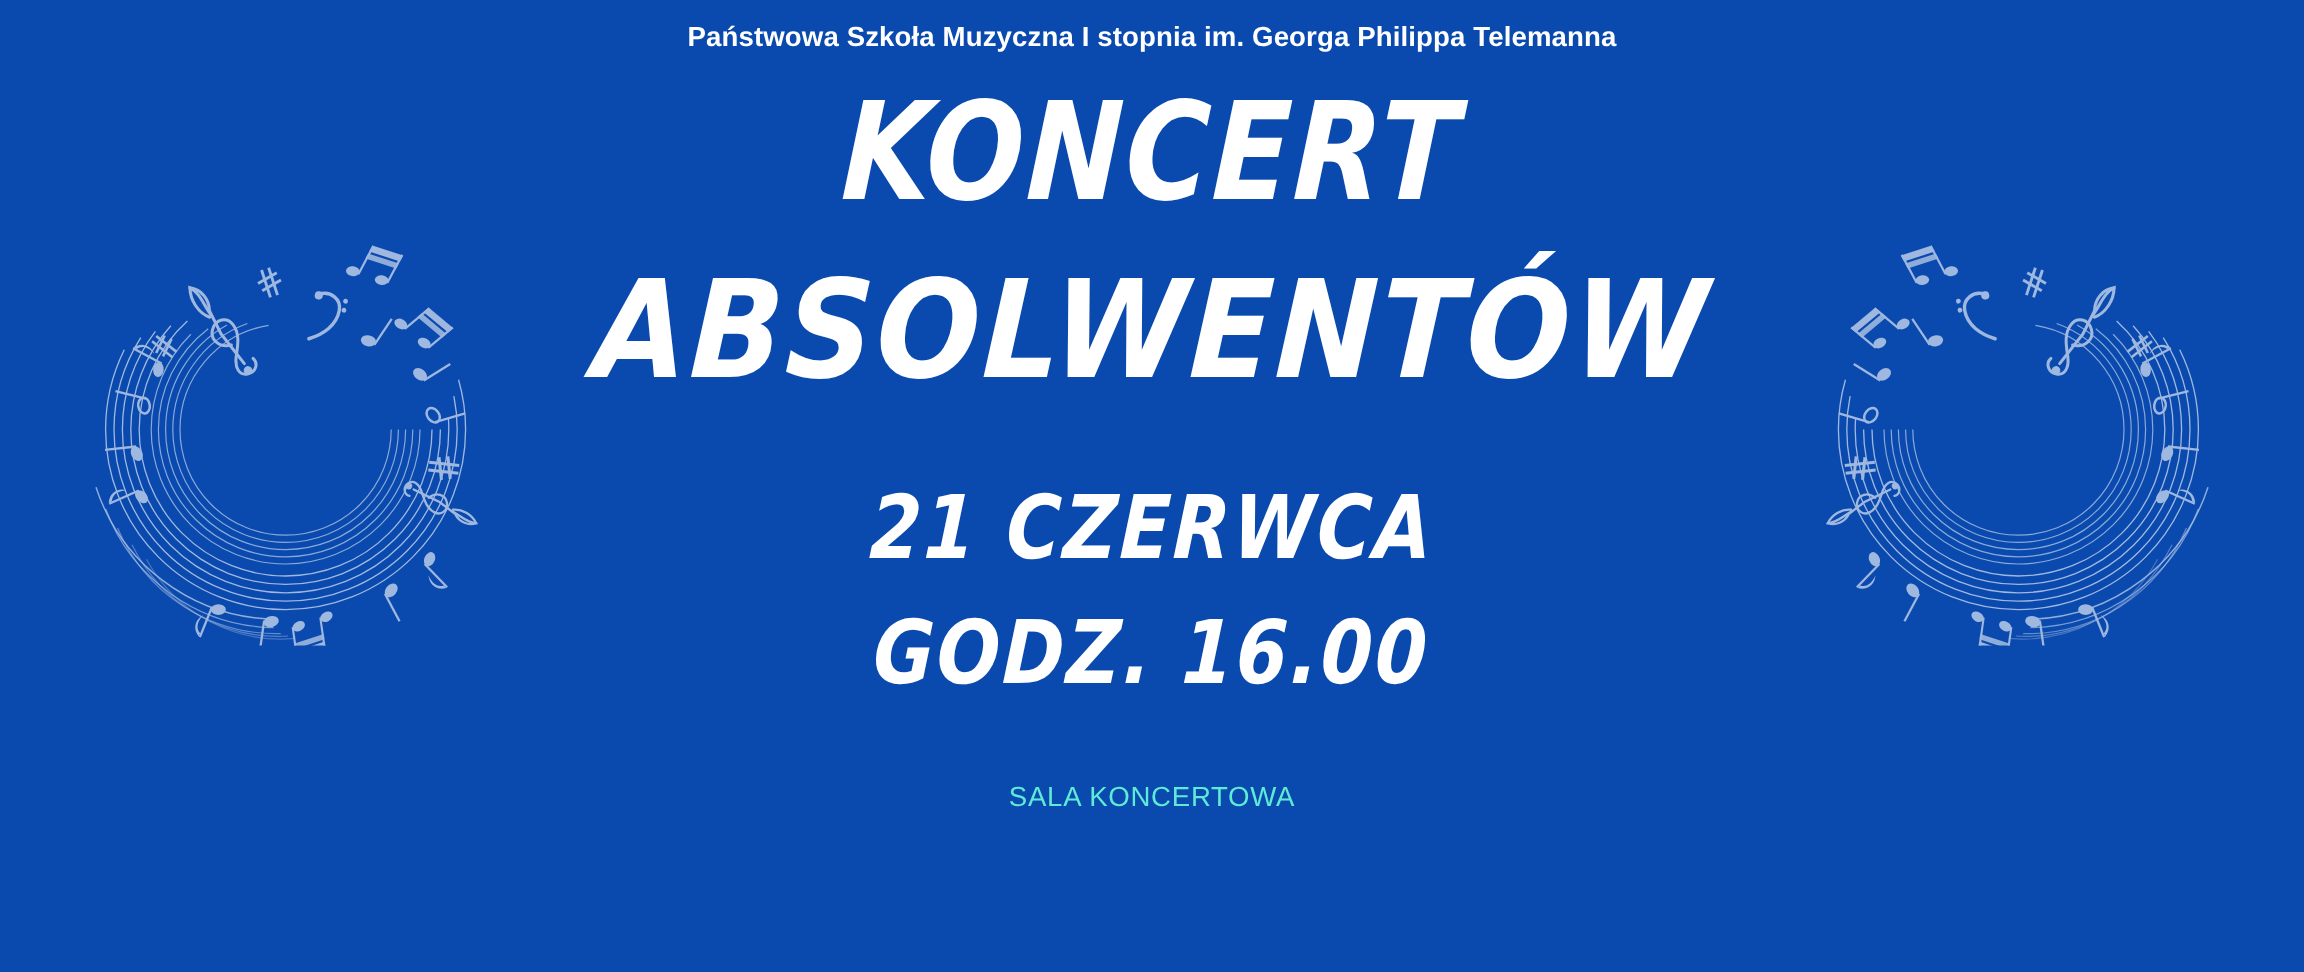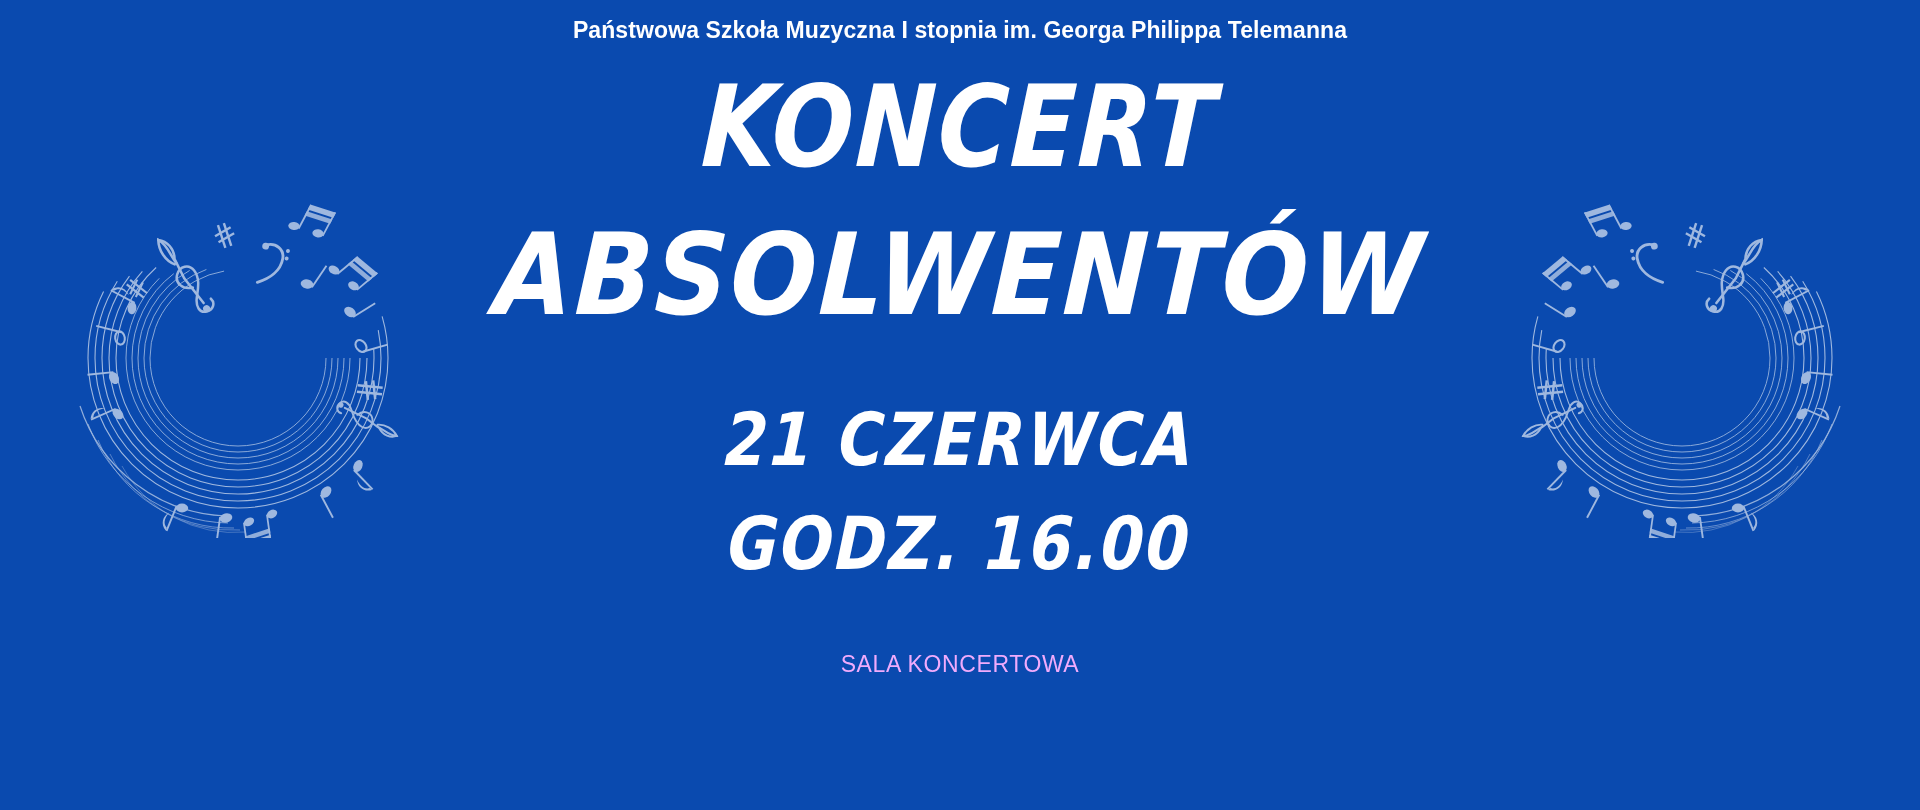--- a/index.html
+++ b/index.html
@@ -92,21 +92,21 @@
     font-size: 62px;
     margin-top: 42px;
     letter-spacing: 2px;
     transform: scaleY(1.18) skewX(-3deg);
   }
 
   .venue {
     margin-top: 76px;
     font-size: 23px;
     font-weight: normal;
-    color: #f0abfc;
+    color: #5eead4;
     letter-spacing: 0.6px;
     text-align: center;
     white-space: nowrap;
   }
 </style>
 </head>
 <body>
 
 <div class="poster">
 

